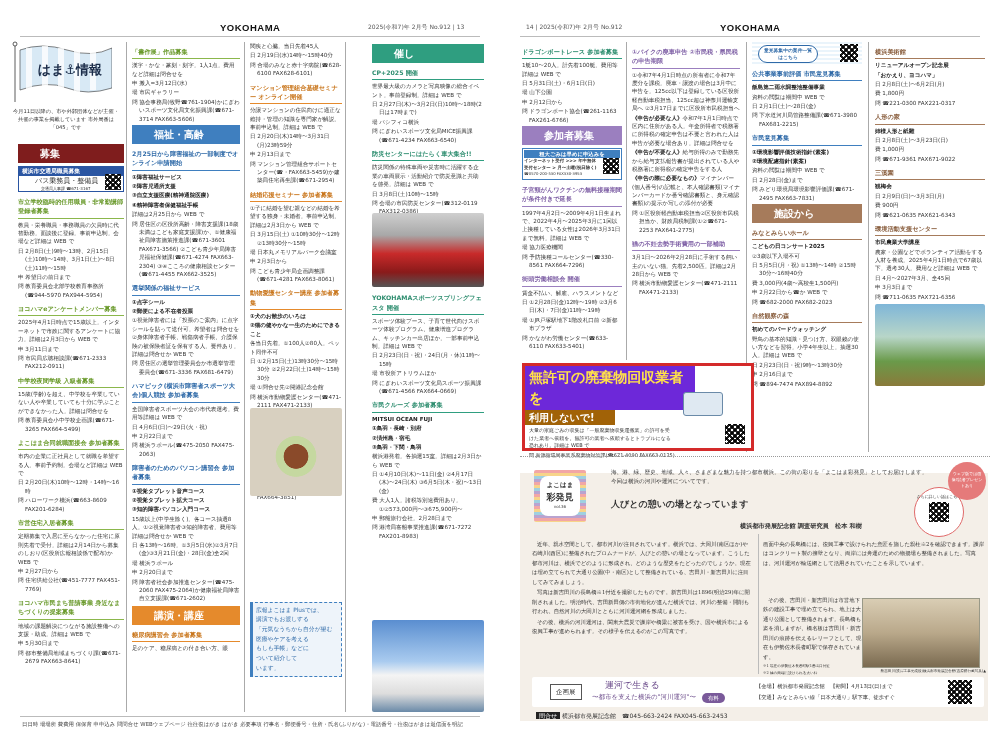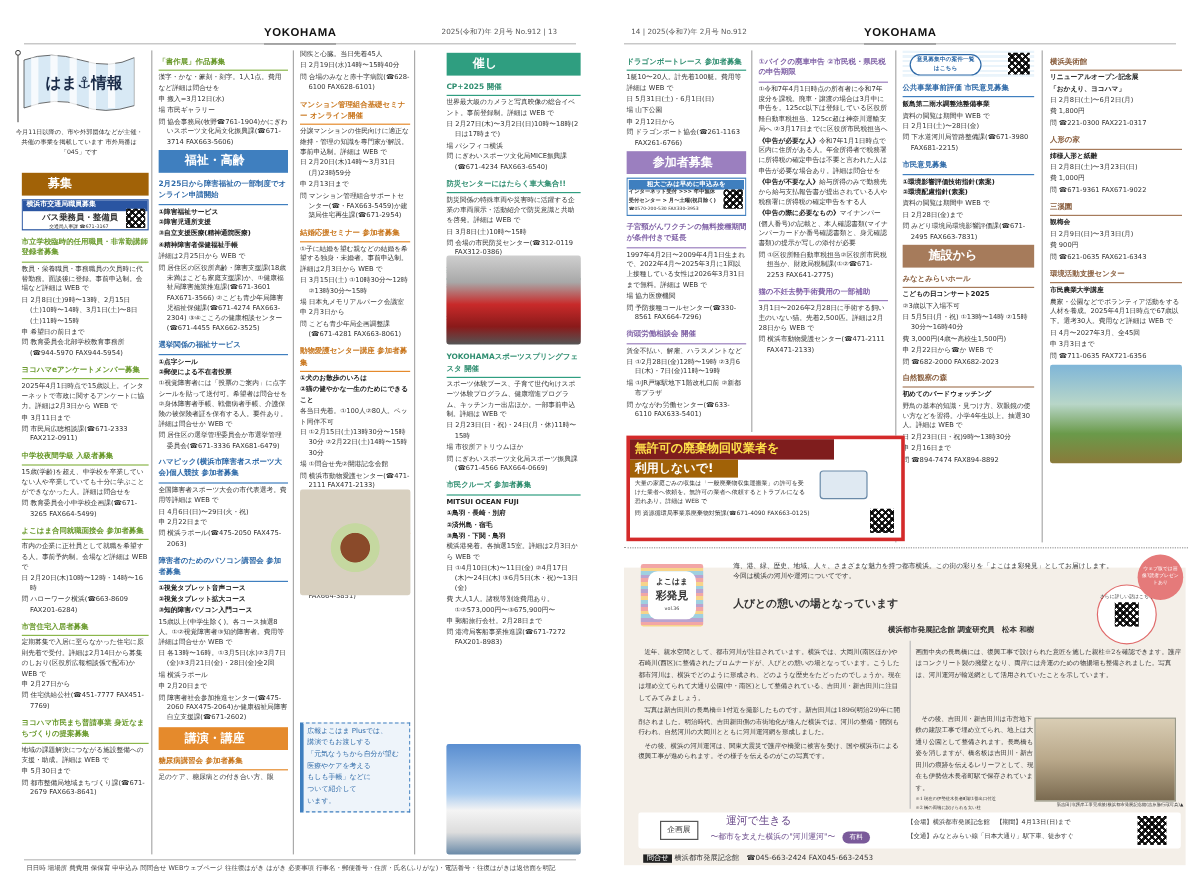--- a/index.html
+++ b/index.html
@@ -6,21 +6,21 @@
 html,body{width:1000px;height:746px;background:#fff;overflow:hidden}
 body{font-family:"DejaVu Sans","Liberation Sans",sans-serif;font-size:5.6px;line-height:1.5;color:#333;position:relative}
 .page{position:absolute;top:0;height:664px}
 .pl{left:0;width:500px}
 .pr{left:500px;width:500px}
 .hdr{position:absolute;top:22px;height:12px;font-size:6px;color:#555}
 .logo{position:absolute;top:21px;font-family:"Liberation Sans",sans-serif;font-weight:bold;font-size:9.5px;letter-spacing:0.5px;color:#111;border-bottom:1.5px solid #111;padding-bottom:1px}
 .col{position:absolute;top:40px;overflow:hidden}
 .vr{position:absolute;width:1px;background:#aaa}
 .sec{color:#fff;font-size:10px;font-weight:bold;padding:2px 22px;margin:2px 0 3px}
-.g{background:#a16207}
+.g{background:#7f1d1d}
 .b{background:#3f7fbf}
 .o{background:#e58a2c}
 .t{background:#2f9e80}
 .p{background:#9b7fbf}
 .br{background:#a67b5b}
 h4{font-size:6.2px;font-weight:bold;padding:1px 0 2px;margin:4px 0 2px;border-bottom:1px solid #ccc}
 h4.gr{color:#6a9a2c;border-color:#8bb74b}
 h4.bl{color:#2f6aa8;border-color:#3f7fbf}
 h4.or{color:#c9761c;border-color:#e58a2c}
 h4.tl{color:#2f8e70;border-color:#2f9e80}
@@ -58,21 +58,21 @@
         <rect x="78" y="6" width="6" height="44"></rect>
       </g>
   </svg>
   <div style="position:absolute;left:25px;top:60px;width:90px;text-align:center;font-size:13px;font-weight:bold;color:#1a2b48">はま⚓情報</div>
   <div style="position:absolute;left:12px;top:108px;width:108px;text-align:center;font-size:5.2px;line-height:1.5">今月11日以降の、市や外郭団体などが主催・共催の事業を掲載しています 市外局番は「045」です</div>
 
   <div class="col" style="left:18px;top:142px;width:106px;height:570px">
     <div class="sec g">募集</div>
     <div class="bus">
       <div style="background:#2a55a2;color:#fff;font-size:5.8px;font-weight:bold;padding:0 3px">横浜市交通局職員募集</div>
-      <div style="font-size:7px;font-weight:bold;padding-left:16px">バス乗務員・整備員</div>
+      <div style="font-size:7px;font-weight:normal;padding-left:16px">バス乗務員・整備員</div>
       <div style="font-size:4px;padding-left:22px">交通局人事課 ☎671-3167</div>
       <div class="qr" style="position:absolute;right:2px;top:7px;width:16px;height:16px"></div>
     </div>
     <div id="c1items">
         <div>
           <h4 class="gr">市立学校臨時的任用職員・非常勤講師 登録者募集</h4>
           <p>教員・栄養職員・事務職員の欠員時に代替勤務。面談後に登録。事前申込制。会場など詳細は WEB で</p>
           <p class="li">日 2月8日(土)9時〜13時、2月15日(土)10時〜14時、3月1日(土)〜8日(土)11時〜15時</p>
           <p class="li">申 希望日の前日まで</p>
           <p class="li">問 教育委員会北部学校教育事務所(☎944-5970 FAX944-5954)</p>
@@ -404,21 +404,21 @@
           <p>農家・公園などでボランティア活動をする人材を養成。2025年4月1日時点で67歳以下。選考30人。費用など詳細は WEB で</p>
           <p class="li">日 4月〜2027年3月、全45回</p>
           <p class="li">申 3月3日まで</p>
           <p class="li">問 ☎711-0635 FAX721-6356</p>
         </div>
       </div>
     <div class="img" style="height:82px;background:linear-gradient(180deg,#7fb6d8 0%,#b8d6c8 40%,#6a9a4a 70%,#8a7a3a 100%)"></div>
   </div>
 
   <div style="position:absolute;left:22px;top:363px;width:232px;height:88px;border:3px solid #d42a2a;background:#fff">
-    <div style="background:#7f1d1d;color:#ffe14a;font-size:10px;font-weight:bold;padding:1px 4px;width:170px">無許可の廃棄物回収業者を</div>
+    <div style="background:#6d28d9;color:#ffe14a;font-size:14px;font-weight:bold;padding:1px 4px;width:170px">無許可の廃棄物回収業者を</div>
     <div style="background:#a16207;color:#fff;font-size:10px;font-weight:bold;padding:0 4px;width:90px">利用しないで!</div>
     <div style="position:absolute;right:14px;top:4px;color:#fff;font-size:4.5px;font-weight:bold;width:30px;text-align:center">不用品回収します</div>
     <div style="font-size:5px;padding:2px 4px;width:150px">大量の家庭ごみの収集は「一般廃棄物収集運搬業」の許可を受けた業者へ依頼を。無許可の業者へ依頼するとトラブルになる恐れあり。詳細は WEB で</div>
     <div style="font-size:5px;padding:0 4px">問 資源循環局事業系廃棄物対策課(☎671-4090 FAX663-0125)</div>
     <div style="position:absolute;right:28px;top:26px;width:40px;height:24px;background:#dfe9f2;border:1px solid #6a8aa8;border-radius:3px"></div>
     <div class="qr" style="position:absolute;right:6px;bottom:4px;width:20px;height:20px"></div>
   </div>
 </div>
 
 <div class="dots"></div>

